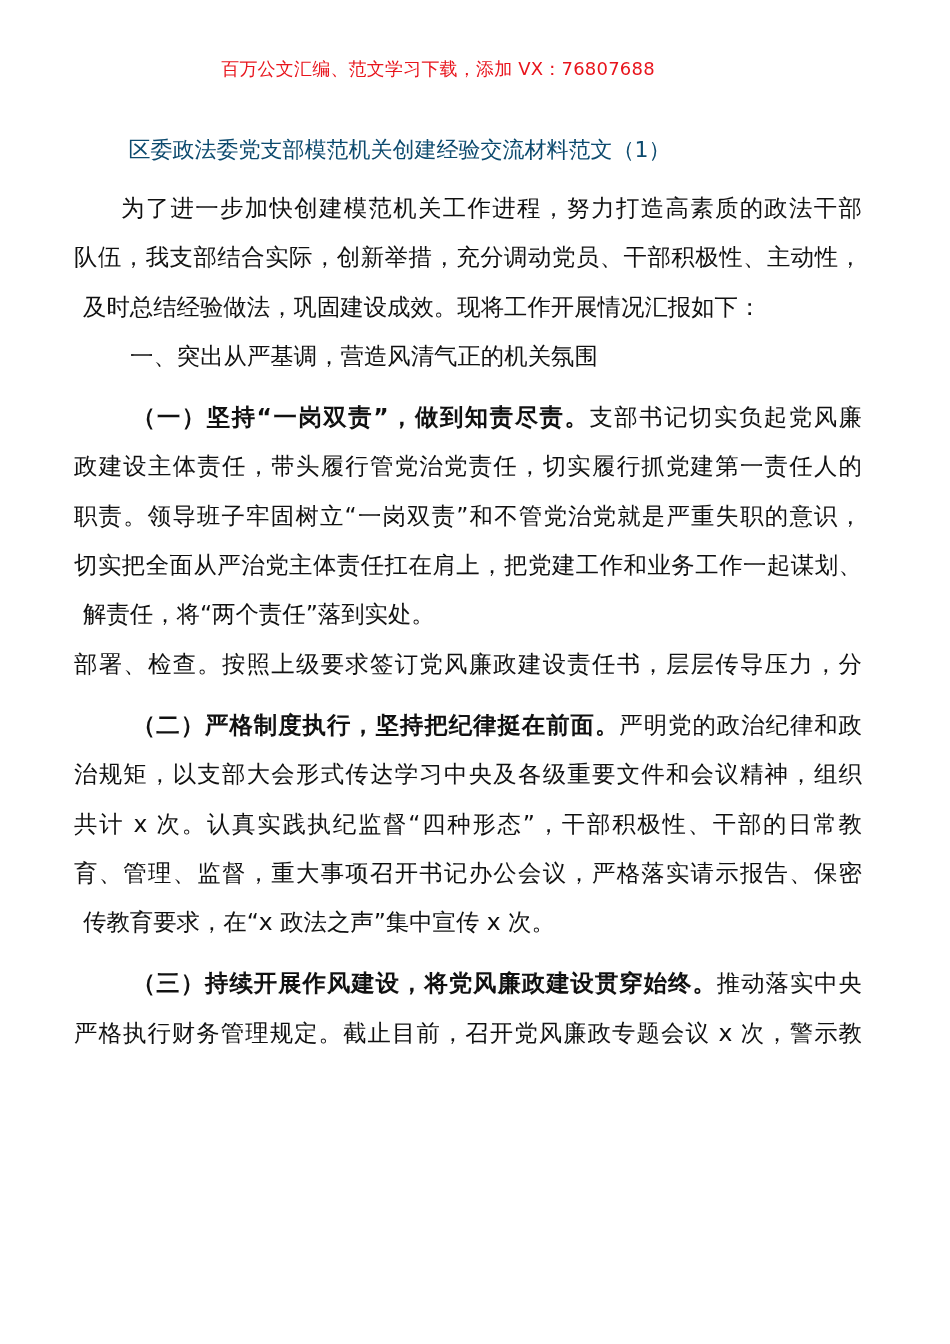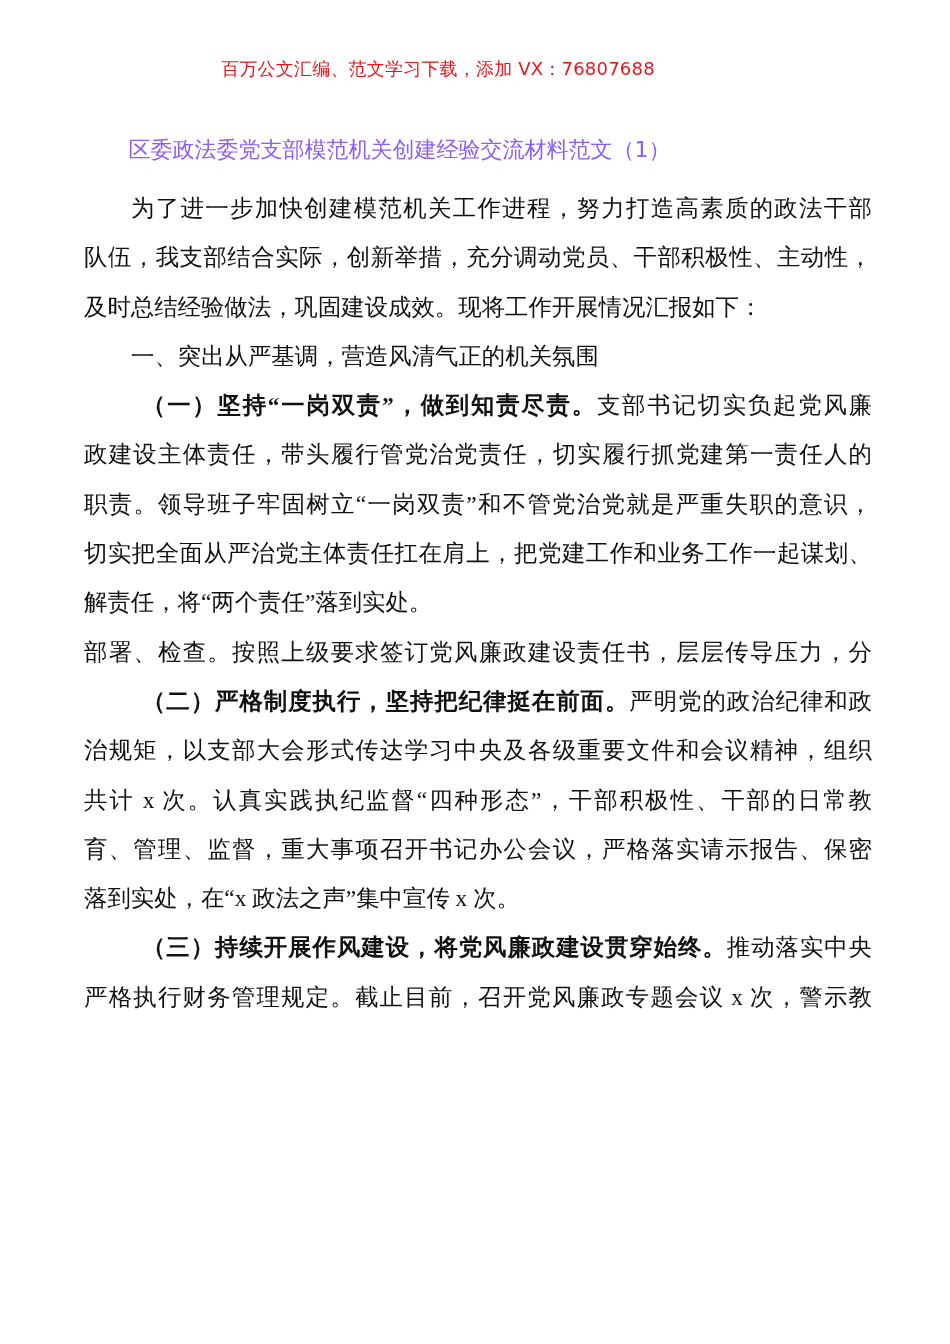--- a/index.html
+++ b/index.html
@@ -1,27 +1,27 @@
 <!DOCTYPE html>
 <html><head>
 <meta charset="utf-8">
 <style>
   html, body { margin: 0; padding: 0; background: #ffffff; }
   body { width: 950px; height: 1344px; position: relative; overflow: hidden;
          font-family: "DejaVu Sans", "Liberation Sans", sans-serif; color: #111; }
   .watermark { position: absolute; top: 57px; left: 0; width: 876px; text-align: center;
                font-size: 18px; color: #e8141c; letter-spacing: 0.2px; }
   .title { position: absolute; top: 135px; left: 0; width: 799px; text-align: center;
-           font-size: 22px; color: #8b5cf6; }
-  .body { position: absolute; top: 186px; left: 84px; width: 788px; font-family: Liberation Serif, serif; }
+           font-size: 22px; color: #0c4a6e; }
+  .body { position: absolute; top: 186px; left: 74px; width: 788px; }
   .line { height: 49.3px; line-height: 44px; font-size: 23.4px; white-space: nowrap;
           text-align: justify; text-align-last: justify; overflow: visible; }
-  .line.last { text-align-last: left; }
+  .line.last { text-align-last: left; margin-left: 9px; }
   .line.indent { padding-left: 47px; }
-  .line.indent2 { padding-left: 58px; }
+  .line.indent2 { padding-left: 58px; margin-top: 12px; }
   b { font-weight: bold; }
 </style>
 </head>
 <body>
 
 <div class="watermark">百万公文汇编、范文学习下载，添加 VX：76807688</div>
 
 <div class="title">区委政法委党支部模范机关创建经验交流材料范文（1）</div>
 
 <div class="body">
@@ -34,17 +34,17 @@
   <div class="line"><span>政建设主体责任，带头履行管党治党责任，切实履行抓党建第一责任人的</span></div>
   <div class="line"><span>职责。领导班子牢固树立“一岗双责”和不管党治党就是严重失职的意识，</span></div>
   <div class="line"><span>切实把全面从严治党主体责任扛在肩上，把党建工作和业务工作一起谋划、</span></div>
   <div class="line last"><span>解责任，将“两个责任”落到实处。</span></div>
   <div class="line"><span>部署、检查。按照上级要求签订党风廉政建设责任书，层层传导压力，分</span></div>
 
   <div class="line indent2"><b>（二）严格制度执行，坚持把纪律挺在前面。</b><span>严明党的政治纪律和政</span></div>
   <div class="line"><span>治规矩，以支部大会形式传达学习中央及各级重要文件和会议精神，组织</span></div>
   <div class="line"><span>共计 x 次。认真实践执纪监督“四种形态”，干部积极性、干部的日常教</span></div>
   <div class="line"><span>育、管理、监督，重大事项召开书记办公会议，严格落实请示报告、保密</span></div>
-  <div class="line last"><span>落到实处，在“x 政法之声”集中宣传 x 次。</span></div>
+  <div class="line last"><span>传教育要求，在“x 政法之声”集中宣传 x 次。</span></div>
 
   <div class="line indent2"><b>（三）持续开展作风建设，将党风廉政建设贯穿始终。</b><span>推动落实中央</span></div>
   <div class="line"><span>严格执行财务管理规定。截止目前，召开党风廉政专题会议 x 次，警示教</span></div>
 </div>
 
 </body></html>

